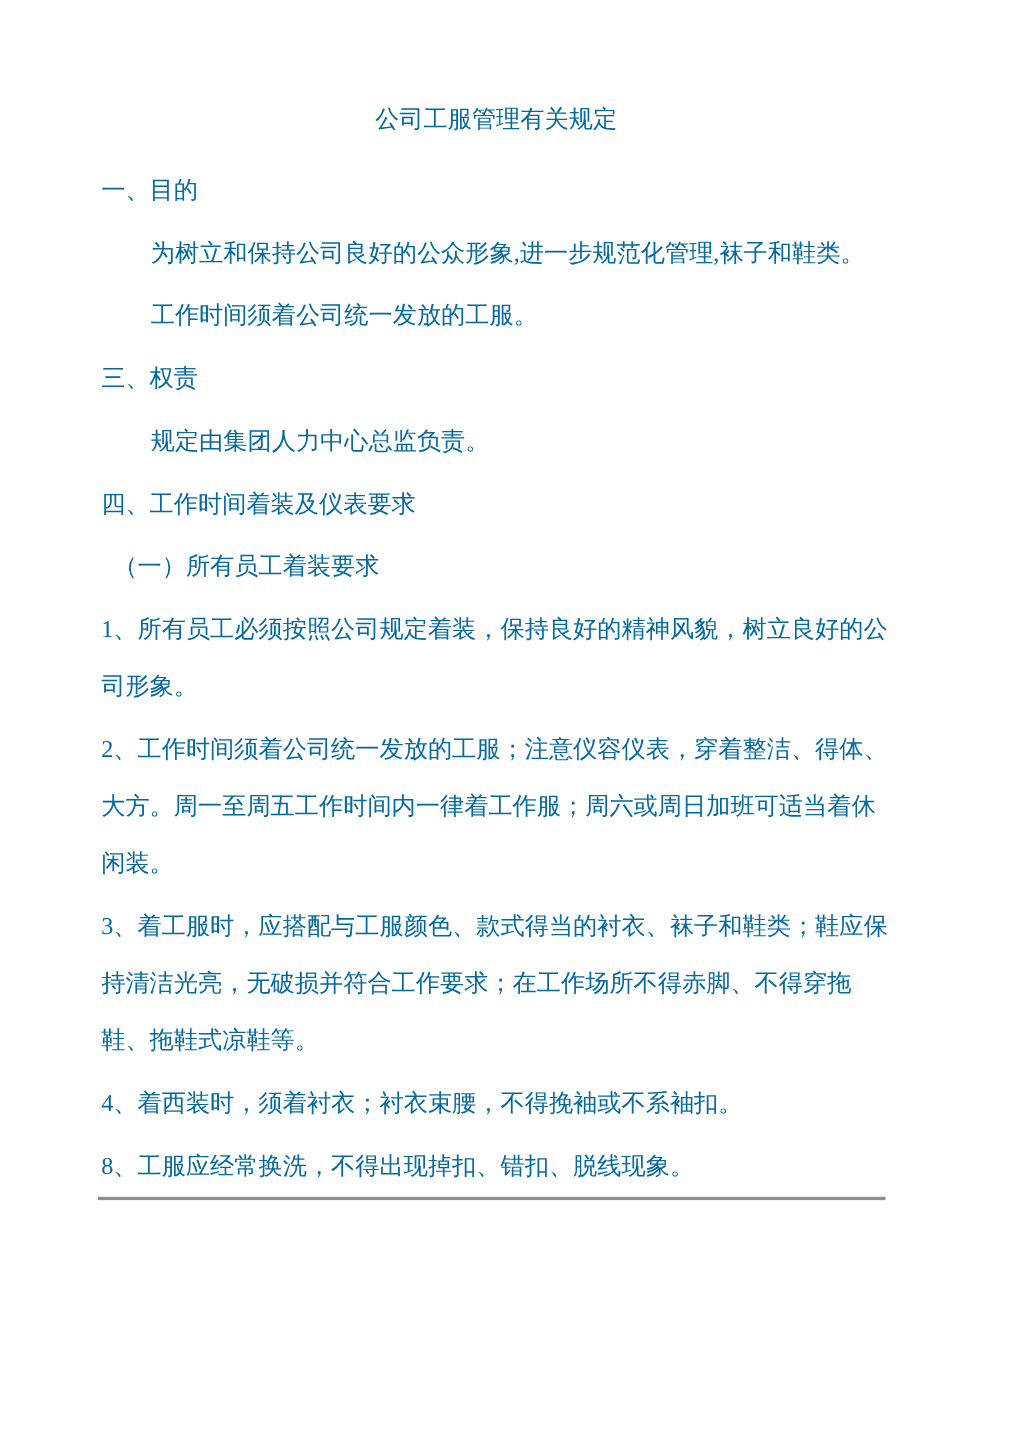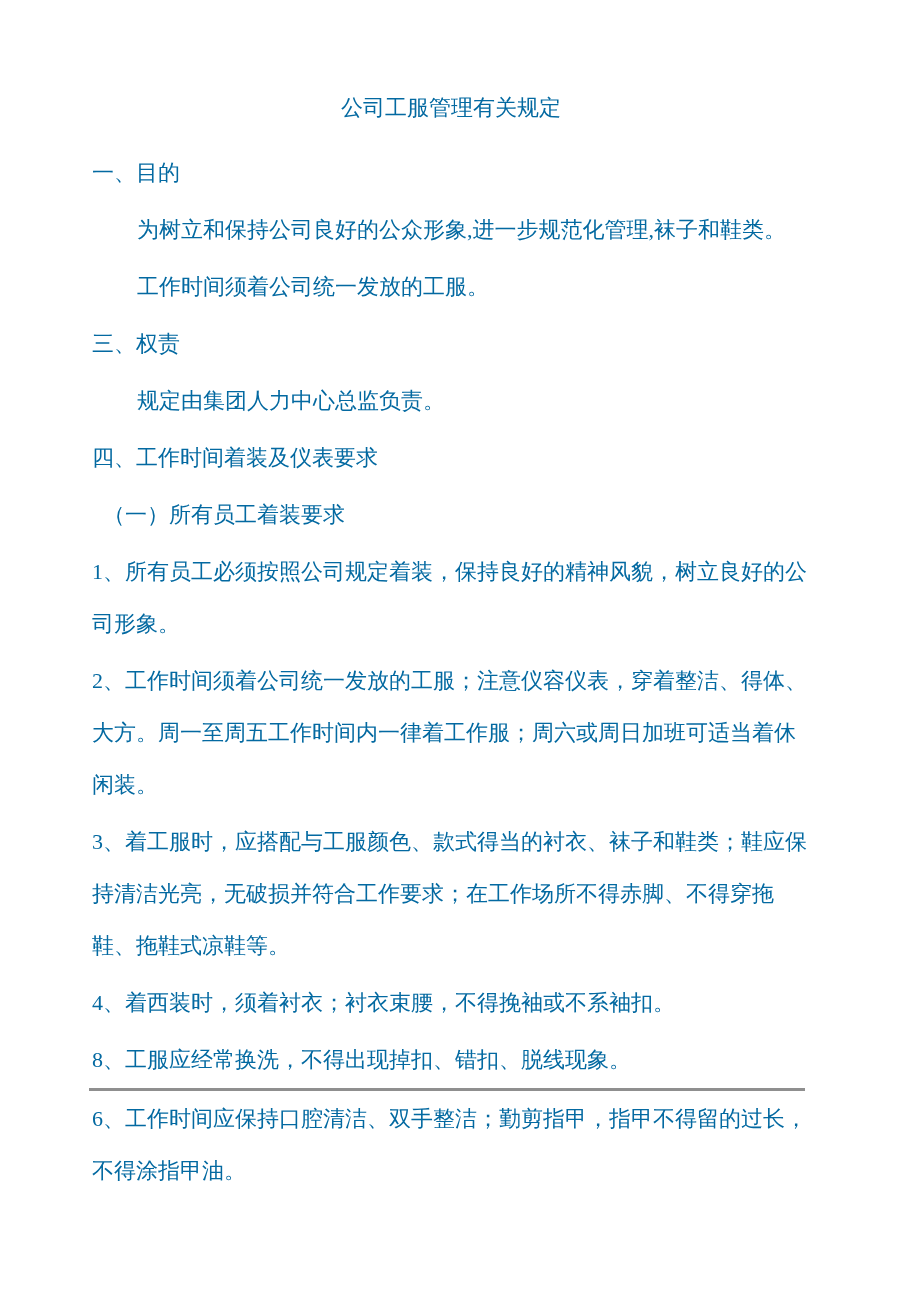--- a/index.html
+++ b/index.html
@@ -88,18 +88,14 @@
         <div class="line">持清洁光亮，无破损并符合工作要求；在工作场所不得赤脚、不得穿拖</div>
         <div class="line">鞋、拖鞋式凉鞋等。</div>
       </div>
       <div class="block numbered-item">
         <div class="line">4、着西装时，须着衬衣；衬衣束腰，不得挽袖或不系袖扣。</div>
       </div>
       <div class="block numbered-item">
         <div class="line">8、工服应经常换洗，不得出现掉扣、错扣、脱线现象。</div>
       </div>
       <div class="separator-block" style="background: rgb(143, 143, 143);"></div>
-      <div class="block numbered-item">
-        <div class="line">6、工作时间应保持口腔清洁、双手整洁；勤剪指甲，指甲不得留的过长，</div>
-        <div class="line">不得涂指甲油。</div>
-      </div>
     </div>
 </div>
 
 </body></html>

